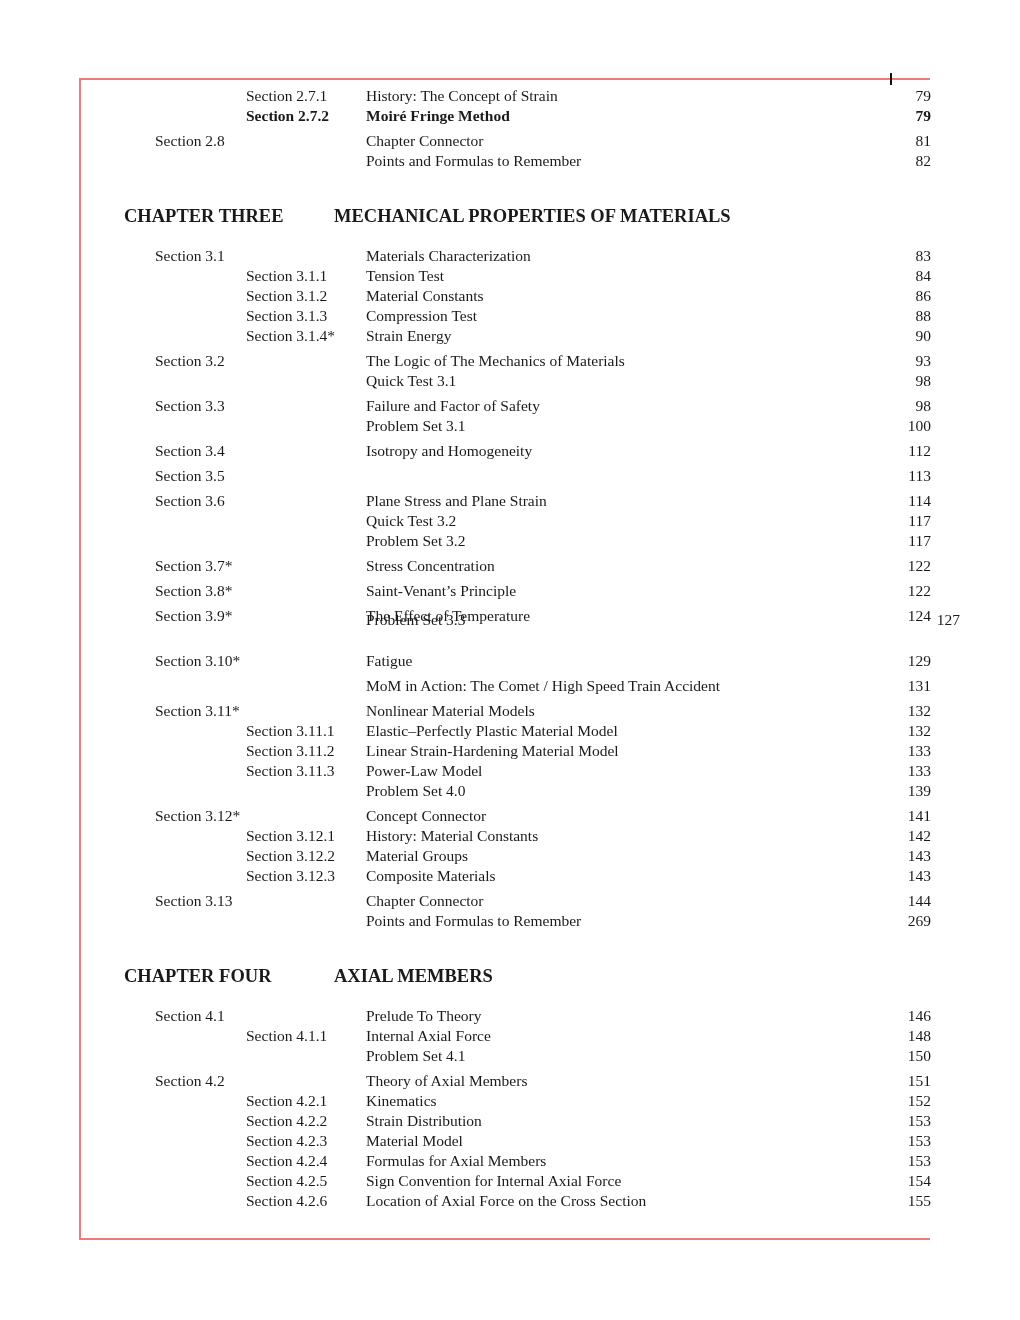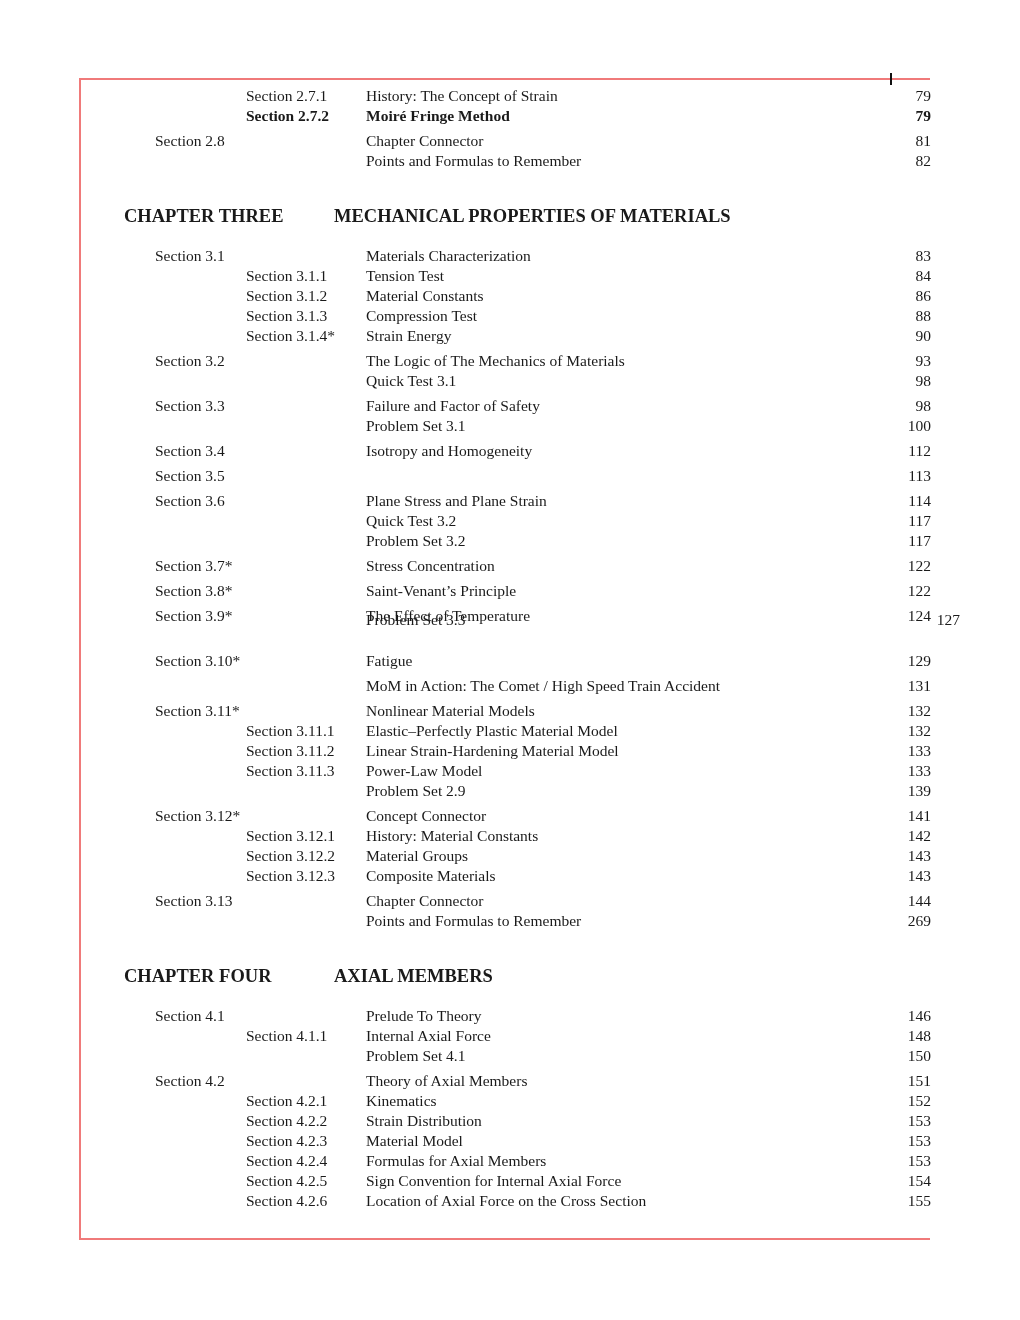--- a/index.html
+++ b/index.html
@@ -238,21 +238,21 @@
       <span class="subsec">Section 3.11.2</span>
       <span class="title">Linear Strain-Hardening Material Model</span>
       <span class="page">133</span>
     </div>
     <div class="row" style="top: 761px;">
       <span class="subsec">Section 3.11.3</span>
       <span class="title">Power-Law Model</span>
       <span class="page">133</span>
     </div>
     <div class="row" style="top: 781px;">
-      <span class="title">Problem Set 2.9</span>
+      <span class="title">Problem Set 4.0</span>
       <span class="page">139</span>
     </div>
     <div class="row" style="top: 806px; text-decoration: underline;">
       <span class="sec">Section 3.12*</span>
       <span class="title">Concept Connector</span>
       <span class="page">141</span>
     </div>
     <div class="row" style="top: 826px;">
       <span class="subsec">Section 3.12.1</span>
       <span class="title">History: Material Constants</span>

